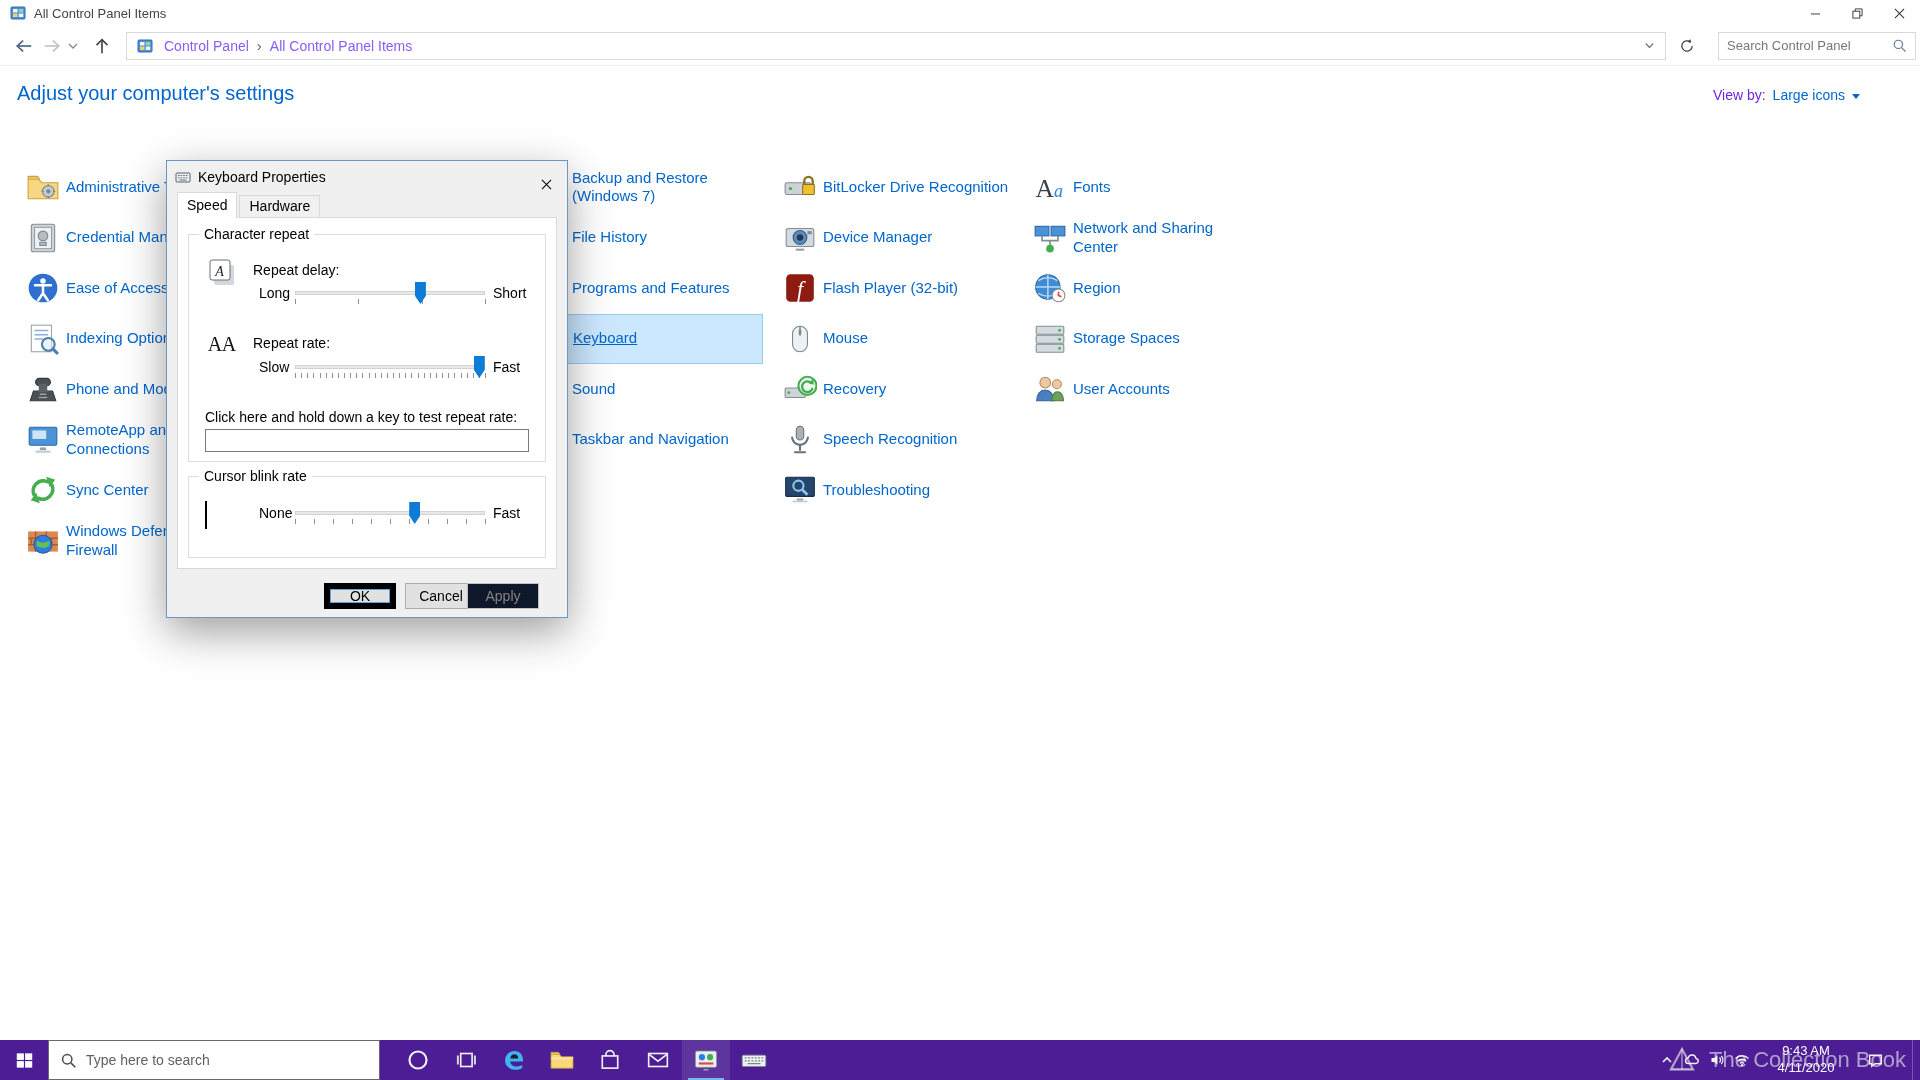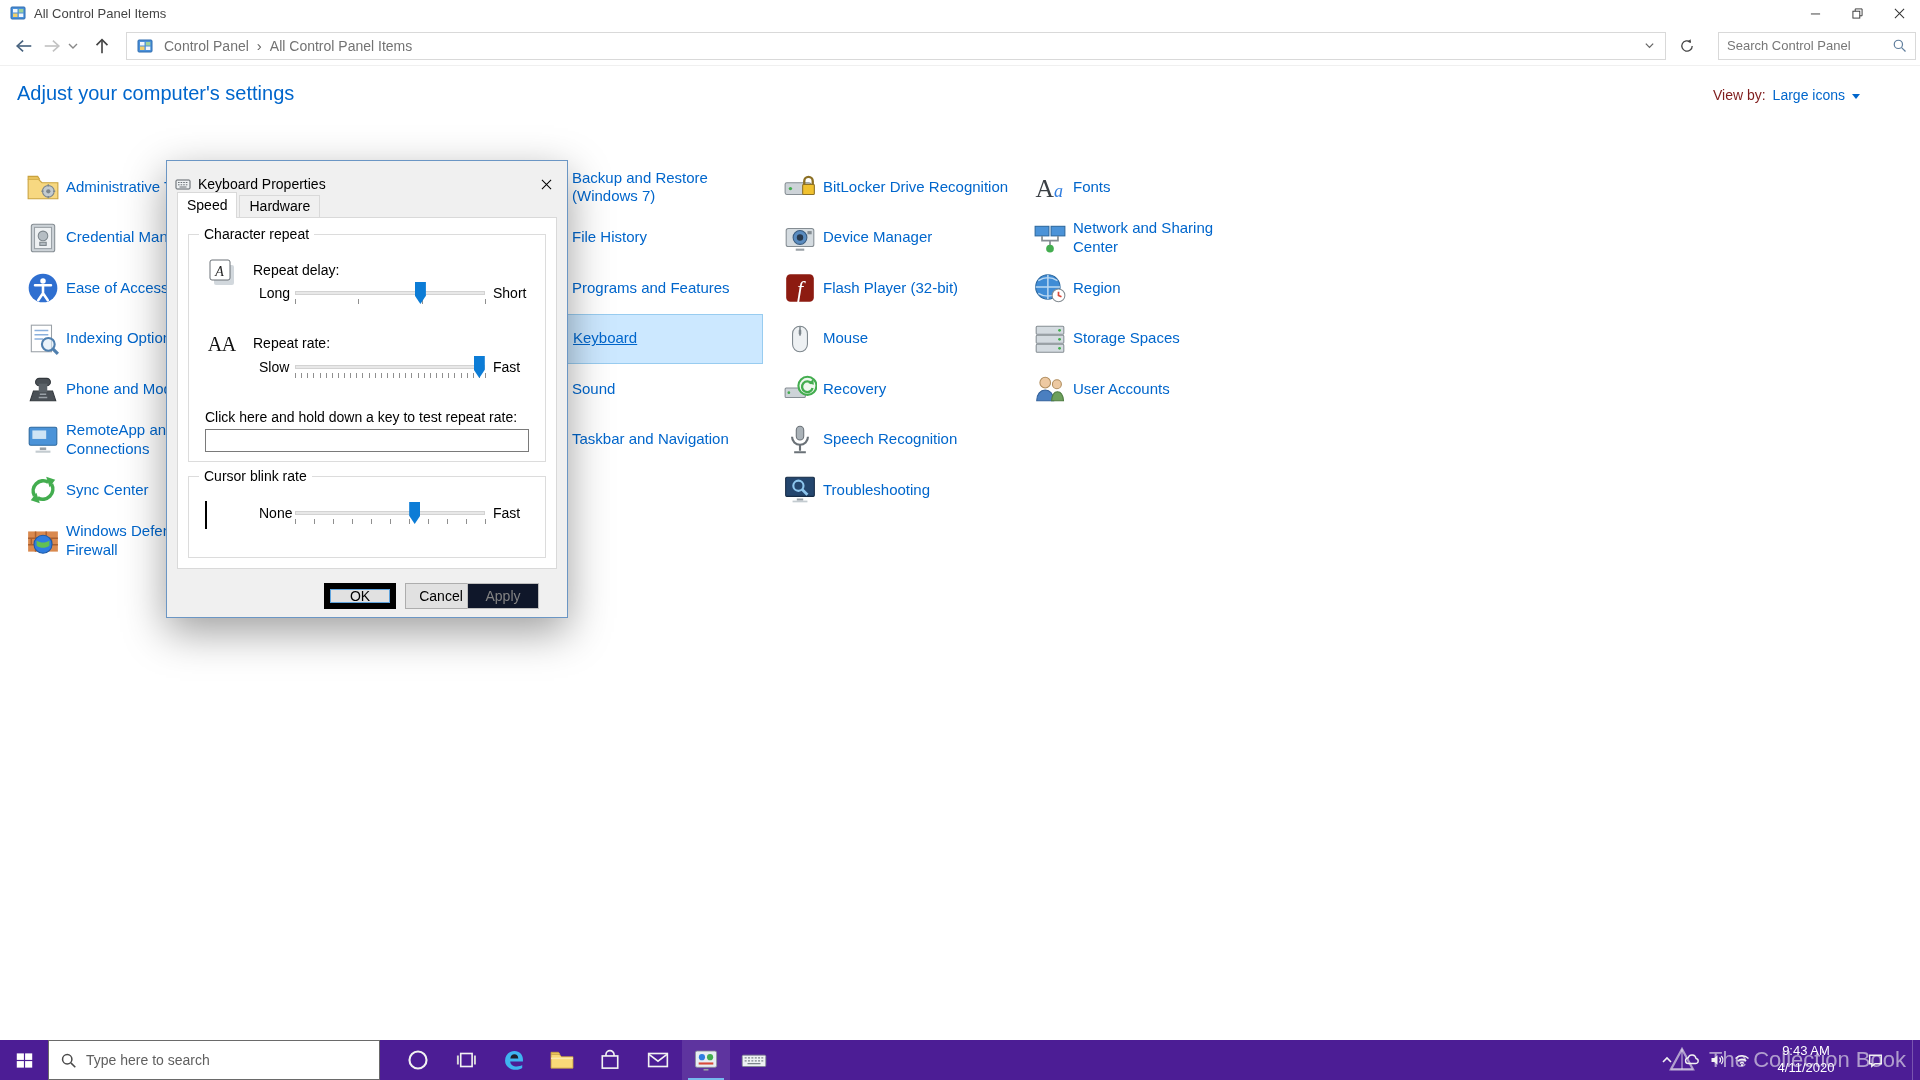--- a/index.html
+++ b/index.html
@@ -20,54 +20,54 @@
 .nav-btn{display:flex;align-items:center;justify-content:center;height:28px}
 .nav-btn svg{width:20px;height:20px}
 .nav-btn.small svg{width:12px;height:12px}
 .nav-back{width:24px}
 .nav-fwd{width:24px;margin-left:4px}
 .nav-btn.small{width:14px;margin-left:2px}
 .nav-up{width:24px;margin-left:10px}
 .addressbar{margin-left:12px;width:1540px;height:28px;border:1px solid #d9d9d9;display:flex;align-items:center;padding:0 6px;background:#fff}
 .ab-icon{display:flex;margin:0 4px}
 .ab-icon svg{width:16px;height:16px}
-.bc-seg{font-size:14px;color:#737373;padding:0 7px;white-space:nowrap}
+.bc-seg{font-size:14px;color:#8b5cf6;padding:0 7px;white-space:nowrap}
 .bc-sep{font-size:15px;color:#666;padding:0 1px}
 .ab-caret{margin-left:auto;display:flex;width:20px;justify-content:center}
 .ab-caret svg{width:11px;height:11px}
 .refresh-btn{width:30px;height:28px;margin-left:6px;display:flex;align-items:center;justify-content:center}
 .refresh-btn svg{width:16px;height:16px}
 .searchbox{width:198px;height:28px;border:1px solid #d9d9d9;margin-left:16px;display:flex;align-items:center;padding:0 8px;background:#fff}
 .searchbox input{border:0;outline:0;flex:1;min-width:0;font-size:13px;color:#333;font-family:inherit;background:transparent}
 .searchbox input::placeholder{color:#777}
 .sb-icon{display:flex}
 .sb-icon svg{width:15px;height:15px}
 
 
 .header-row{position:absolute;top:66px;left:0;width:100%;height:58px}
 .page-title{position:absolute;left:17px;top:16px;font-size:20px;color:#0066cc}
 .viewby{position:absolute;right:60px;top:21px;font-size:14px;display:flex;align-items:center;gap:7px}
-.vb-label{color:#7f1d1d}
+.vb-label{color:#6d28d9}
 .vb-value{color:#0066cc}
 .vb-caret{width:0;height:0;border-left:4px solid transparent;border-right:4px solid transparent;border-top:5px solid #0066cc;margin-top:2px}
 
 
 #cp-grid{position:absolute;top:162px;left:0;width:100%;height:430px}
 .cp-col{position:absolute;top:0;display:flex;flex-direction:column}
 .cp-item{height:50.5px;display:flex;align-items:center;padding:0 4px;gap:5px;width:max-content;max-width:250px}
 .cp-item.selected{background:#cce8ff;border:1px solid #98ccf0;width:237px}
 .cp-icon{width:37px;height:37px;display:flex;align-items:center;justify-content:center;flex:0 0 37px}
 .cp-icon svg{width:34px;height:34px}
 .cp-label{font-size:15px;color:#0066cc;line-height:1.25;max-width:200px}
 .cp-label.wrap{max-width:172px}
 .cp-item.selected .cp-label{text-decoration:underline}
 
 
 .dialog{position:absolute;left:166px;top:160px;width:402px;height:458px;background:#f0f0f0;border:1px solid #6b96c4;box-shadow:0 14px 40px rgba(0,0,0,.38);z-index:10;font-size:14px}
-.dlg-titlebar{position:absolute;top:8px;left:0;right:0;height:30px;display:flex;align-items:center}
+.dlg-titlebar{position:absolute;top:8px;left:0;right:0;height:30px;display:flex;}
 .dlg-icon{display:flex;margin-left:8px}
 .dlg-icon svg{width:16px;height:16px}
 .dlg-title{margin-left:7px;font-size:14px;color:#000}
 .dlg-close{position:absolute;right:0;top:0;width:42px;height:30px;display:flex;align-items:center;justify-content:center}
 .dlg-close svg{width:11px;height:11px}
 #tabstrip{position:absolute;top:31px;left:10px;display:flex;align-items:flex-end;z-index:2}
 .tab{font-size:14px;padding:2px 9px 0;background:#f0f0f0;border:1px solid #d9d9d9;border-bottom:none;margin-right:2px;height:22px}
 .tab.active{background:#fff;height:26px;padding-top:4px;margin-bottom:-1px}
 .tabpage{position:absolute;top:56px;left:10px;width:380px;height:352px;background:#fff;border:1px solid #d9d9d9}
 .groupbox{position:absolute;left:10px;width:358px;border:1px solid #dcdcdc}

